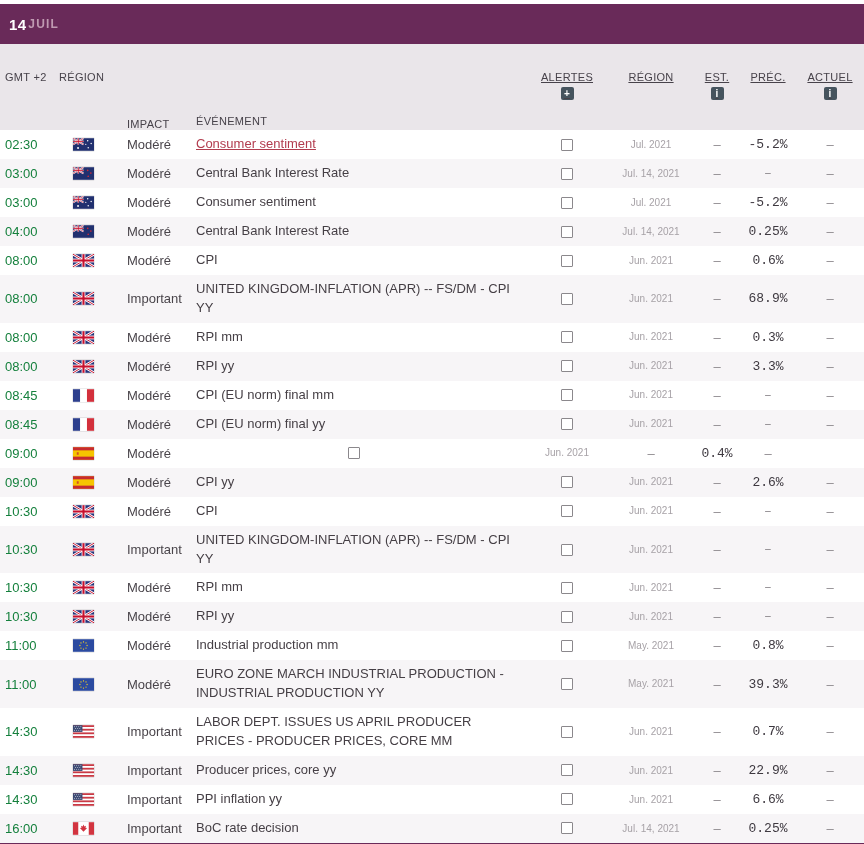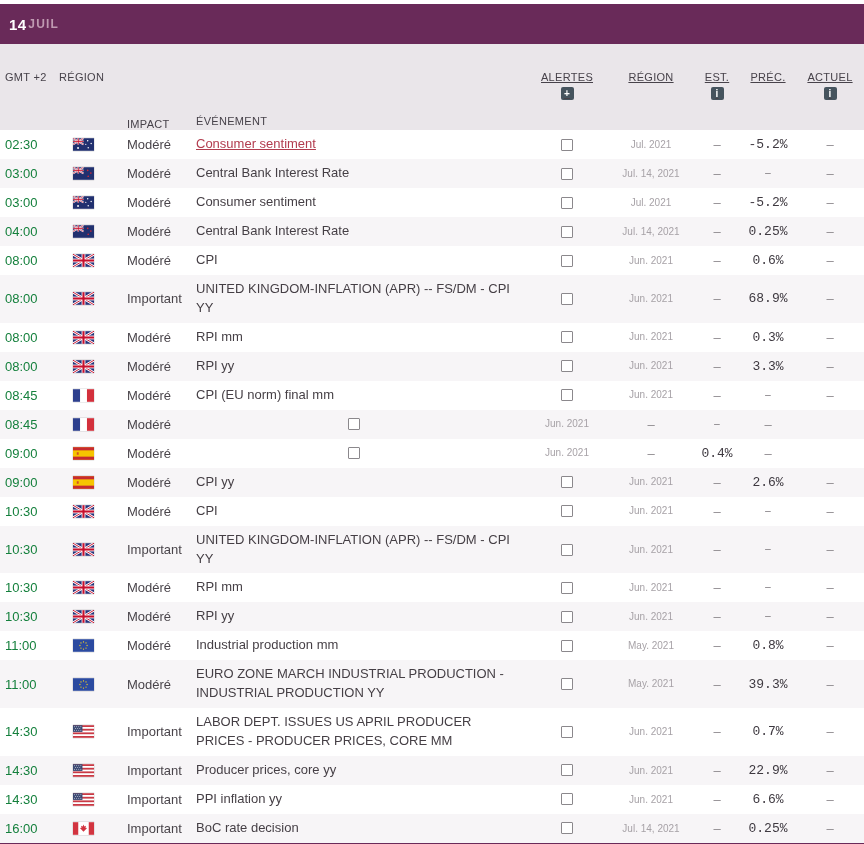--- a/index.html
+++ b/index.html
@@ -407,20 +407,23 @@
     <div class="cell c-region">
       <span class="flag">
           <svg viewBox="0 0 20 12" width="21" height="13">
             <rect width="20" height="12" fill="#fff"></rect>
             <rect width="6.7" height="12" fill="#2d3f8d"></rect>
             <rect x="13.3" width="6.7" height="12" fill="#d3303c"></rect>
           </svg>
         </span>
     </div>
     <div class="cell c-impact">Modéré</div>
+    <div class="cell c-event">
+      <span class="event-text">CPI (EU norm) final yy</span>
+    </div>
     <div class="cell c-alert">
       <span class="checkbox"></span>
     </div>
     <div class="cell c-period">Jun. 2021</div>
     <div class="cell c-est dash">–</div>
     <div class="cell c-prec dash">–</div>
     <div class="cell c-actual dash">–</div>
   </div>
 
   <div class="grid row">

